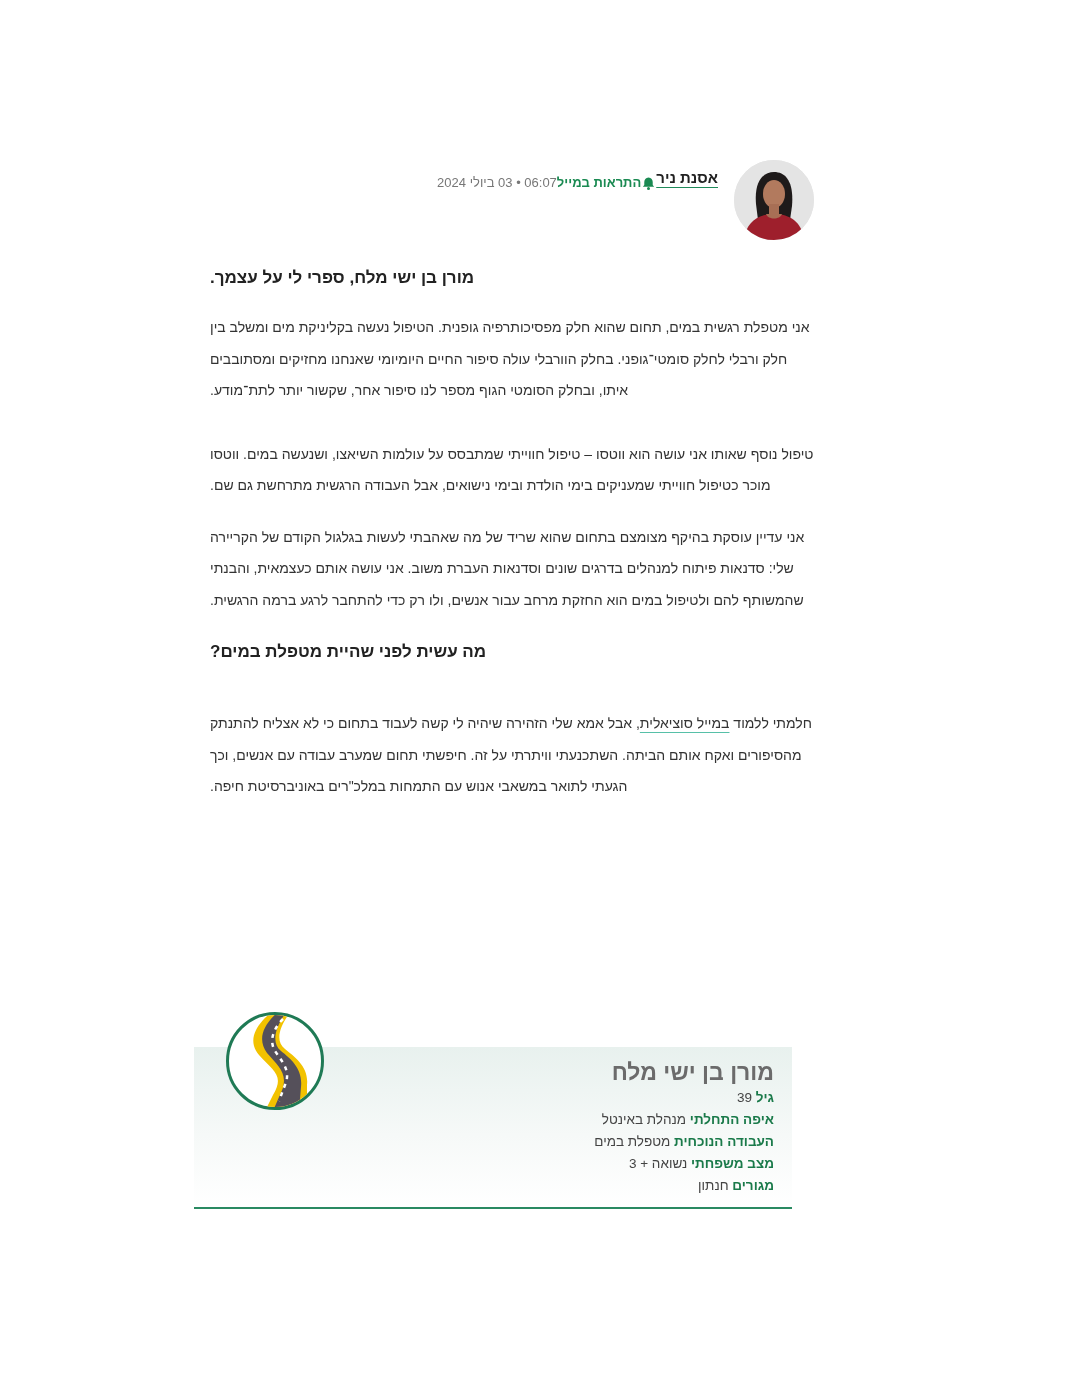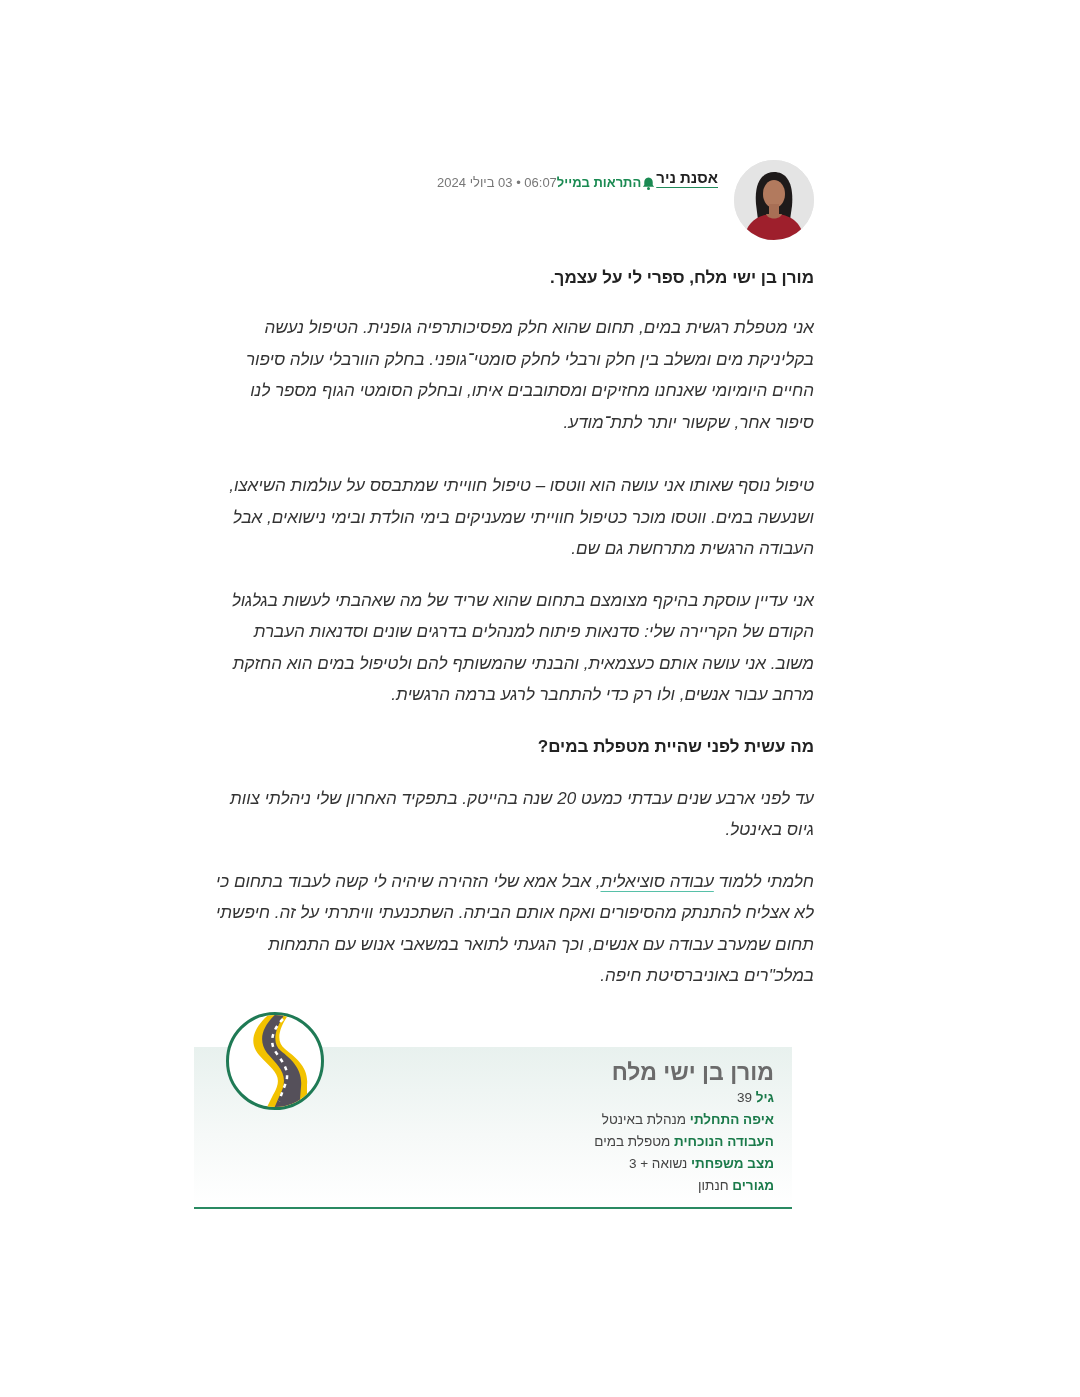--- a/index.html
+++ b/index.html
@@ -76,35 +76,34 @@
       font-size: 13px;
       color: #777;
       line-height: 18px;
     }
     
     .content {
       position: absolute;
       top: 264px;
       right: 0;
       width: 604px;
-      text-align: right;
+      text-align: left;
     }
     .q {
       font-size: 17px;
       font-weight: bold;
       color: #222;
       margin: 0;
       line-height: 28px;
     }
     .p {
-      font-size: 17px;
+      font-size: 14px;
       line-height: 31.5px;
       color: #333;
       margin: 0;
-      font-style: italic;
     }
     .link {
       color: #333;
       text-decoration: underline;
       text-decoration-color: #57c0a8;
       text-underline-offset: 4px;
       cursor: pointer;
     }
     
     .card {
@@ -183,23 +182,22 @@
     <p class="q">מורן בן ישי מלח, ספרי לי על עצמך.</p>
     <div style="height:20px"></div>
     <p class="p">אני מטפלת רגשית במים, תחום שהוא חלק מפסיכותרפיה גופנית. הטיפול נעשה בקליניקת מים ומשלב בין חלק ורבלי לחלק סומטי־גופני. בחלק הוורבלי עולה סיפור החיים היומיומי שאנחנו מחזיקים ומסתובבים איתו, ובחלק הסומטי הגוף מספר לנו סיפור אחר, שקשור יותר לתת־מודע.</p>
     <div style="height:32px"></div>
     <p class="p">טיפול נוסף שאותו אני עושה הוא ווטסו – טיפול חווייתי שמתבסס על עולמות השיאצו, ושנעשה במים. ווטסו מוכר כטיפול חווייתי שמעניקים בימי הולדת ובימי נישואים, אבל העבודה הרגשית מתרחשת גם שם.</p>
     <div style="height:20px"></div>
     <p class="p">אני עדיין עוסקת בהיקף מצומצם בתחום שהוא שריד של מה שאהבתי לעשות בגלגול הקודם של הקריירה שלי: סדנאות פיתוח למנהלים בדרגים שונים וסדנאות העברת משוב. אני עושה אותם כעצמאית, והבנתי שהמשותף להם ולטיפול במים הוא החזקת מרחב עבור אנשים, ולו רק כדי להתחבר לרגע ברמה הרגשית.</p>
     <div style="height:22px"></div>
     <p class="q">מה עשית לפני שהיית מטפלת במים?</p>
     <div style="height:22px"></div>
-    <p class="p">עד לפני ארבע שנים עבדתי כמעט 20 שנה בהייטק. בתפקיד האחרון שלי ניהלתי צוות גיוס באינטל.</p>
     <div style="height:20px"></div>
-    <p class="p"><span>חלמתי ללמוד </span><a class="link">עבודה סוציאלית</a><span>, אבל אמא שלי הזהירה שיהיה לי קשה לעבוד בתחום כי לא אצליח להתנתק מהסיפורים ואקח אותם הביתה. השתכנעתי וויתרתי על זה. חיפשתי תחום שמערב עבודה עם אנשים, וכך הגעתי לתואר במשאבי אנוש עם התמחות במלכ"רים באוניברסיטת חיפה.</span></p>
+    <p class="p"><span>חלמתי ללמוד </span><a class="link">במייל סוציאלית</a><span>, אבל אמא שלי הזהירה שיהיה לי קשה לעבוד בתחום כי לא אצליח להתנתק מהסיפורים ואקח אותם הביתה. השתכנעתי וויתרתי על זה. חיפשתי תחום שמערב עבודה עם אנשים, וכך הגעתי לתואר במשאבי אנוש עם התמחות במלכ"רים באוניברסיטת חיפה.</span></p>
   </div>
 </div>
 
 <div class="card">
   <div class="road">
     <svg width="92" height="92" viewBox="0 0 92 92">
       <path d="M44 -4 C26 10 18 26 30 40 C44 56 56 60 44 80 L36 96 L78 96 L78 70 C80 52 66 42 56 34 C46 26 50 12 62 -4 Z" fill="#f2c200"></path>
       <path d="M50 -4 C34 10 28 24 38 38 C50 52 62 60 50 82 L44 96 L70 96 L72 72 C74 54 62 44 52 36 C42 28 46 12 58 -4 Z" fill="#55505a"></path>
       <path d="M54 4 C44 14 40 26 46 36 C54 48 62 56 56 70 L50 86" stroke="#ffffff" stroke-width="2.5" stroke-dasharray="4 5" fill="none"></path>
     </svg>

